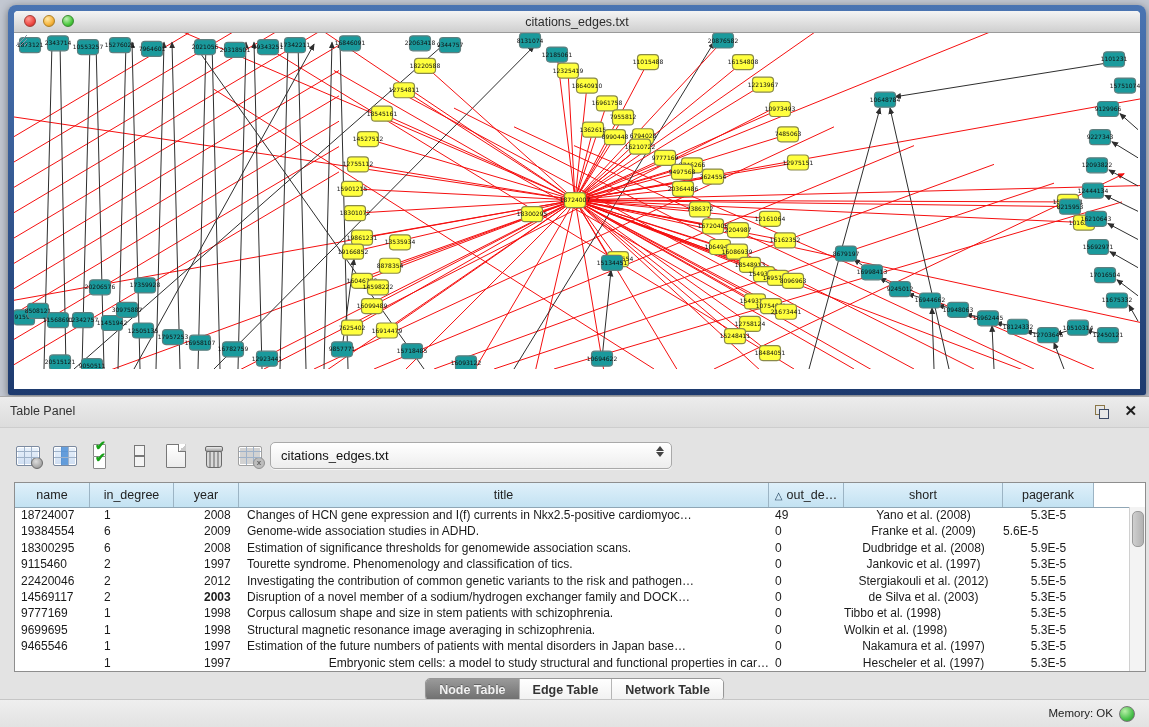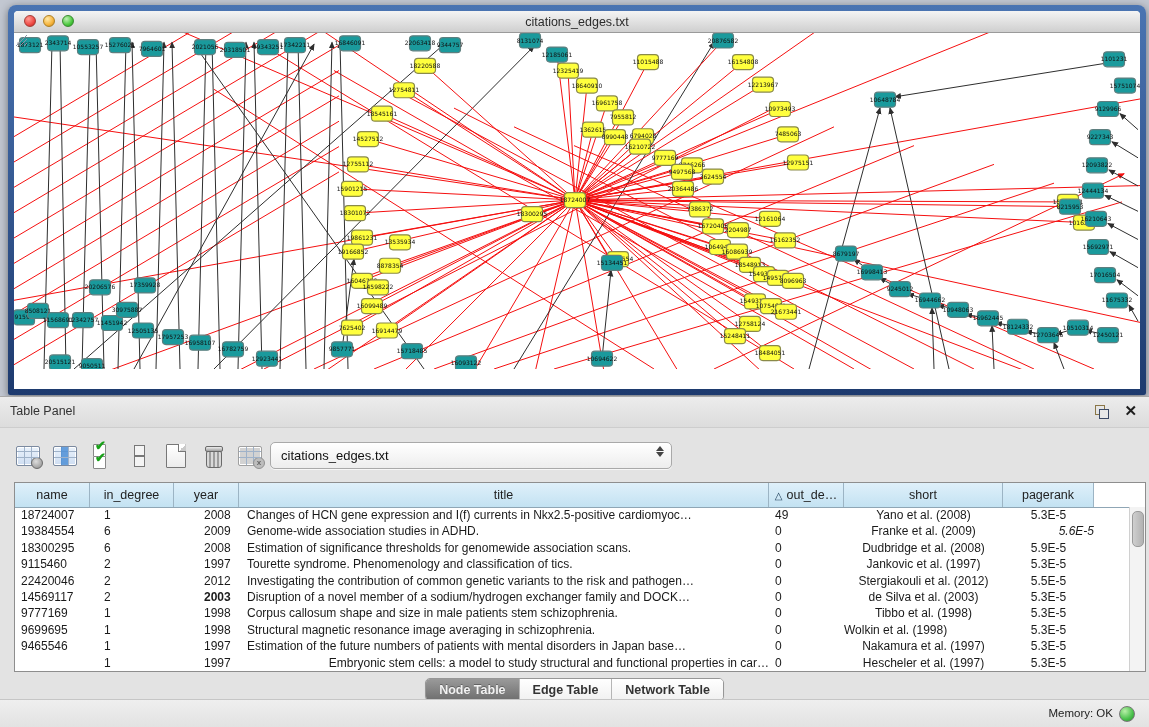--- a/index.html
+++ b/index.html
@@ -848,21 +848,21 @@
           <div class="td" style="width: 159px; text-align: center;">Yano et al. (2008)</div>
           <div class="td" style="width: 91px; text-align: center;">5.3E-5</div>
         </div>
         <div class="tr">
           <div class="td" style="width: 75px; text-align: left; padding-left: 6px;">19384554</div>
           <div class="td" style="width: 84px; text-align: left; padding-left: 14px;">6</div>
           <div class="td" style="width: 65px; text-align: left; padding-left: 30px;">2009</div>
           <div class="td" style="width: 530px; text-align: left; padding-left: 8px;">Genome-wide association studies in ADHD.</div>
           <div class="td" style="width: 75px; text-align: left; padding-left: 6px;">0</div>
           <div class="td" style="width: 159px; text-align: center;">Franke et al. (2009)</div>
-          <div class="td" style="width: 91px; text-align: right; font-style: italic;">5.6E-5</div>
+          <div class="td" style="width: 91px; text-align: left;">5.6E-5</div>
         </div>
         <div class="tr">
           <div class="td" style="width: 75px; text-align: left; padding-left: 6px;">18300295</div>
           <div class="td" style="width: 84px; text-align: left; padding-left: 14px;">6</div>
           <div class="td" style="width: 65px; text-align: left; padding-left: 30px;">2008</div>
           <div class="td" style="width: 530px; text-align: left; padding-left: 8px;">Estimation of significance thresholds for genomewide association scans.</div>
           <div class="td" style="width: 75px; text-align: left; padding-left: 6px;">0</div>
           <div class="td" style="width: 159px; text-align: center;">Dudbridge et al. (2008)</div>
           <div class="td" style="width: 91px; text-align: center;">5.9E-5</div>
         </div>
@@ -890,23 +890,23 @@
           <div class="td" style="width: 65px; text-align: left; padding-left: 30px; font-weight: bold;">2003</div>
           <div class="td" style="width: 530px; text-align: left; padding-left: 8px;">Disruption of a novel member of a sodium/hydrogen exchanger family and DOCK…</div>
           <div class="td" style="width: 75px; text-align: left; padding-left: 6px;">0</div>
           <div class="td" style="width: 159px; text-align: center;">de Silva et al. (2003)</div>
           <div class="td" style="width: 91px; text-align: center;">5.3E-5</div>
         </div>
         <div class="tr">
           <div class="td" style="width: 75px; text-align: left; padding-left: 6px;">9777169</div>
           <div class="td" style="width: 84px; text-align: left; padding-left: 14px;">1</div>
           <div class="td" style="width: 65px; text-align: left; padding-left: 30px;">1998</div>
-          <div class="td" style="width: 530px; text-align: left; padding-left: 8px;">Corpus callosum shape and size in male patients stem schizophrenia.</div>
+          <div class="td" style="width: 530px; text-align: left; padding-left: 8px;">Corpus callosum shape and size in stem patients with schizophrenia.</div>
           <div class="td" style="width: 75px; text-align: left; padding-left: 6px;">0</div>
-          <div class="td" style="width: 159px; text-align: center;">Tibbo et al. (1998)</div>
+          <div class="td" style="width: 159px; text-align: left;">Tibbo et al. (1998)</div>
           <div class="td" style="width: 91px; text-align: center;">5.3E-5</div>
         </div>
         <div class="tr">
           <div class="td" style="width: 75px; text-align: left; padding-left: 6px;">9699695</div>
           <div class="td" style="width: 84px; text-align: left; padding-left: 14px;">1</div>
           <div class="td" style="width: 65px; text-align: left; padding-left: 30px;">1998</div>
           <div class="td" style="width: 530px; text-align: left; padding-left: 8px;">Structural magnetic resonance image averaging in schizophrenia.</div>
           <div class="td" style="width: 75px; text-align: left; padding-left: 6px;">0</div>
           <div class="td" style="width: 159px; text-align: left;">Wolkin et al. (1998)</div>
           <div class="td" style="width: 91px; text-align: center;">5.3E-5</div>

